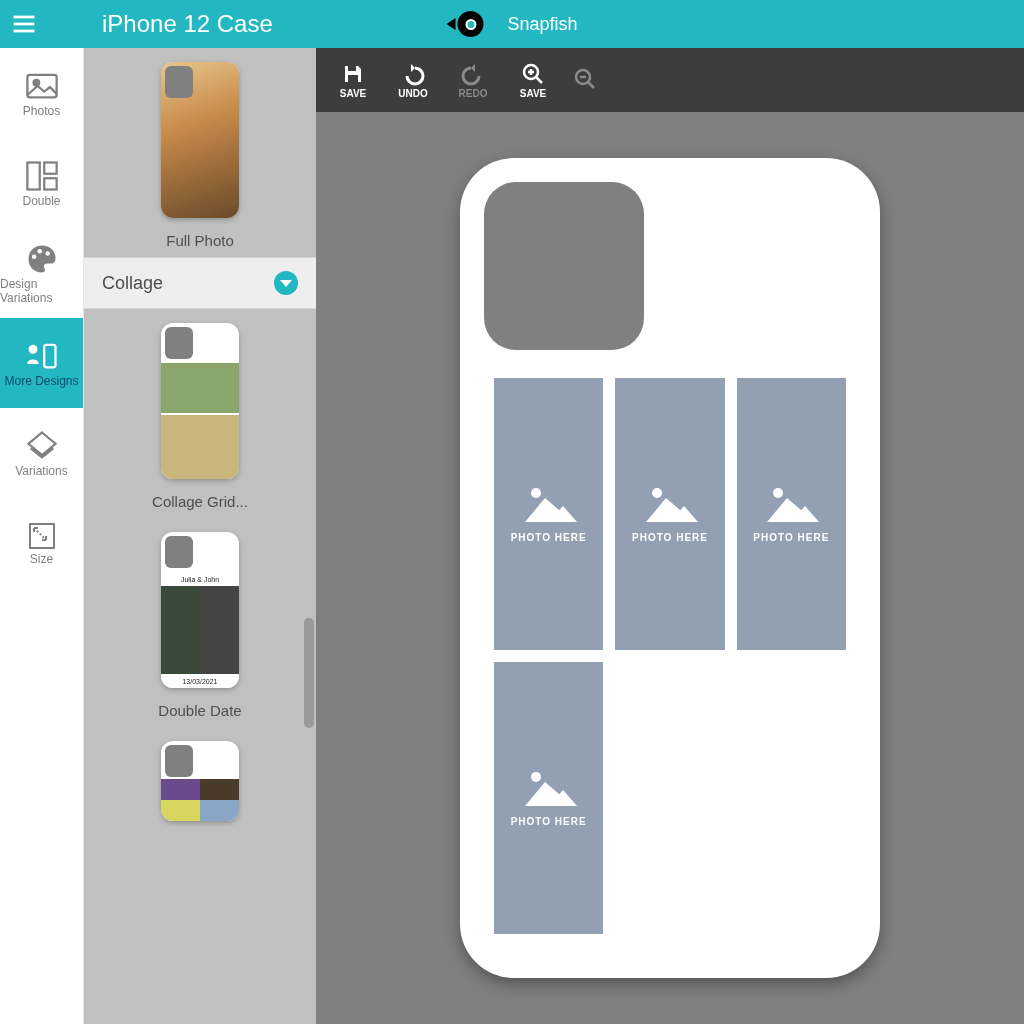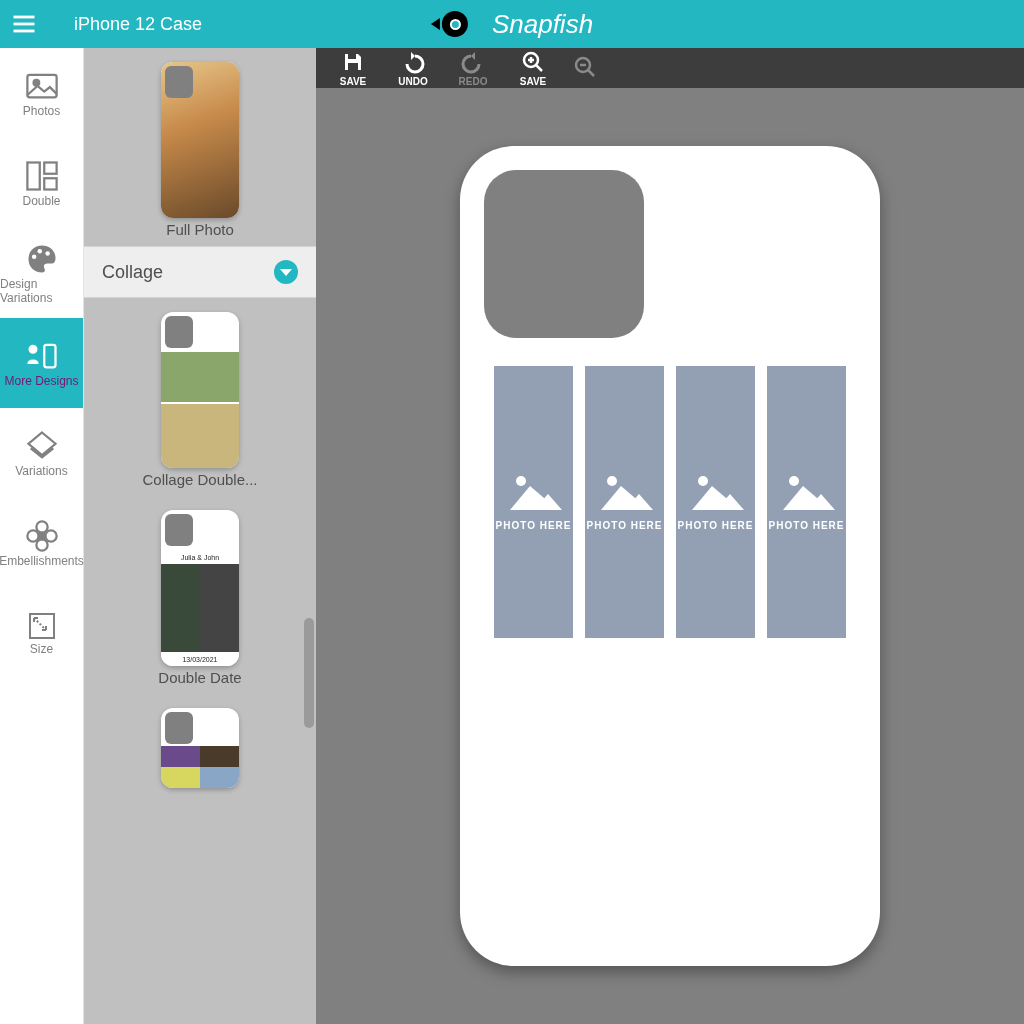--- a/index.html
+++ b/index.html
@@ -13,43 +13,43 @@
     align-items: center;
     color: #fff;
     position: relative;
   }
   .menu-btn {
     width: 48px; height: 48px;
     display: flex; align-items: center; justify-content: center;
     cursor: pointer;
   }
   .menu-btn svg { width: 28px; height: 28px; stroke: #fff; }
-  .product-title { font-size: 18px; font-weight: 400; margin-left: 26px; }
+  .product-title { font-size: 24px; font-weight: 400; margin-left: 54px; }
   .brand {
     position: absolute; left: 50%; transform: translateX(-50%);
     display: flex; align-items: center; gap: 24px;
-    font-style: italic; font-size: 26px; font-weight: 400;
+    font-size: 18px; font-weight: 400;
   }
   .brand-fish { display:flex; align-items:center; gap:2px; }
   .brand-fish .tail { width:0;height:0;border-top:6px solid transparent;border-bottom:6px solid transparent;border-right:9px solid #000; }
   .brand-fish .body { width:26px;height:26px;border-radius:50%; background:#000; display:flex;align-items:center;justify-content:center; }
   .brand-fish .eye { width:11px;height:11px;border-radius:50%; background:#23b7c1; border:2px solid #fff; }
 
   
   .app-body { display:flex; height: calc(1024px - 48px); }
   .rail {
     width: 84px; background:#fff; display:flex; flex-direction:column;
     border-right:1px solid #e4e4e4;
   }
   .rail-item {
     display:flex; flex-direction:column; align-items:center; justify-content:center;
     height: 90px; color:#808080; cursor:pointer;
     font-size: 12px;
   }
-  .rail-item.active { background:#23b7c1; color:#701a75; }
+  .rail-item.active { background:#23b7c1; color:#0c4a6e; }
   .rail-item svg { width:36px; height:36px; }
   .rail-item .lbl { font-size:12px; }
   .rail-item.small-icon svg { width:32px; height:32px; }
 
   
   .side-panel {
     width: 232px; background:#c0c0c0; position:relative; overflow:hidden;
     display:flex; flex-direction:column;
   }
   .design-item {
@@ -57,21 +57,21 @@
     padding: 14px 0 8px;
     color:#4f4f4f; font-size:15px;
     cursor:pointer;
   }
   .design-thumb {
     width: 78px; height: 156px; background:#fff; border-radius:12px;
     position:relative; box-shadow: 0 2px 5px rgba(0,0,0,.25);
     overflow:hidden;
   }
   .design-thumb .cam { position:absolute; top:4px; left:4px; width:28px; height:32px; background:#808080; border-radius:6px; }
-  .design-label { margin-top:3px; }
+  .design-label { margin-top:14px; }
 
   .section-header {
     background:#eeeeee; height:52px; display:flex; align-items:center;
     justify-content:space-between; padding:16px 18px; color:#4f4f4f;
     font-size:18px; border-top:1px solid #d3d3d3; border-bottom:1px solid #d3d3d3;
     cursor:pointer;
   }
   .section-header .chev {
     width:24px;height:24px;border-radius:50%;background:#23b7c1;
     display:flex;align-items:center;justify-content:center;
@@ -105,40 +105,40 @@
   .ph-mix div:nth-child(4){background:#8aa6c7;}
 
   .panel-scrollbar {
     position:absolute; right:2px; top:570px; width:10px; height:110px;
     background:#9a9a9a; border-radius:5px;
   }
 
   
   .canvas-wrap { flex:1; display:flex; flex-direction:column; }
   .toolbar {
-    height:40px; background:#3d3d3d; display:flex; align-items:center;
+    height:64px; background:#3d3d3d; display:flex; align-items:center;
     padding-left:14px; gap:14px;
   }
   .tool { display:flex; flex-direction:column; align-items:center; color:#fff; font-size:10px; font-weight:700; cursor:pointer; width:46px; }
   .tool.disabled { color:#8a8a8a; cursor:default;text-align:center; }
   .tool svg { width:24px; height:24px; margin-bottom:2px; }
 
   .canvas { flex:1; background:#808080; display:flex; align-items:center; justify-content:center; }
 
   .phone {
     width:420px; height:820px; background:#fff; border-radius:54px;
     position:relative; box-shadow:0 6px 16px rgba(0,0,0,.35);
   }
   .phone .camera {
     position:absolute; top:24px; left:24px; width:160px; height:168px;
     background:#808080; border-radius:32px;
   }
   .phone .grid {
     position:absolute; top:220px; left:34px; right:34px; bottom:44px;
-    display:grid; grid-template-columns:1fr 1fr 1fr 1fr; grid-template-rows:1fr 1fr; gap:12px;
+    display:grid; grid-template-columns:1fr 1fr 1fr; grid-template-rows:1fr 1fr; gap:12px;
   }
   .slot {
     background:#93a0b3; display:flex; flex-direction:column; align-items:center;
     justify-content:center; color:#fff; gap:10px;
   }
   .slot .picto { width:48px; height:36px; position:relative; }
   .slot .picto::before{ content:""; position:absolute; left:6px; top:2px; width:10px;height:10px;border-radius:50%;background:#fff; }
   .slot .picto::after{
     content:""; position:absolute; left:0; bottom:0; width:0;height:0;
     border-left:20px solid transparent; border-right:28px solid transparent; border-bottom:24px solid #fff;
@@ -215,30 +215,20 @@
     </div>
 
     <div class="rail-item">
       <svg viewBox="0 0 32 32" fill="none" stroke="#808080" stroke-width="2">
         <path d="M16 4 L28 14 L16 24 L4 14 Z"></path>
         <path d="M6 18 L16 26 L26 18"></path>
       </svg>
       <span class="lbl">Variations</span>
     </div>
 
-    <div class="rail-item">
-      <svg viewBox="0 0 32 32" fill="none" stroke="#808080" stroke-width="2">
-        <circle cx="16" cy="8" r="5"></circle>
-        <circle cx="24" cy="16" r="5"></circle>
-        <circle cx="16" cy="24" r="5"></circle>
-        <circle cx="8" cy="16" r="5"></circle>
-        <circle cx="16" cy="16" r="3" fill="#808080"></circle>
-      </svg>
-      <span class="lbl">Embellishments</span>
-    </div>
 
 
     <div class="rail-item small-icon">
       <svg viewBox="0 0 32 32" fill="none" stroke="#808080" stroke-width="2">
         <rect x="4" y="4" width="24" height="24"></rect>
         <path d="M8 8 L20 20" stroke-dasharray="2 2"></path>
         <path d="M8 8 L8 12 M8 8 L12 8 M20 20 L20 16 M20 20 L16 20"></path>
       </svg>
       <span class="lbl">Size</span>
     </div>
@@ -259,21 +249,21 @@
       <span>Collage</span>
       <span class="chev"></span>
     </div>
 
     <div class="design-item">
       <div class="design-thumb ph-stack">
         <div class="cam"></div>
           <div class="top"></div>
           <div class="bot"></div>
       </div>
-      <div class="design-label">Collage Double...</div>
+      <div class="design-label">Collage Grid...</div>
     </div>
 
     <div class="design-item">
       <div class="design-thumb ph-date">
         <div class="cam"></div>
         <div class="strip" style="top:40px">Julia &amp; John</div>
         <div class="p1"></div>
           <div class="p2"></div>
         <div class="strip" style="bottom:0">13/03/2021</div>
       </div>

